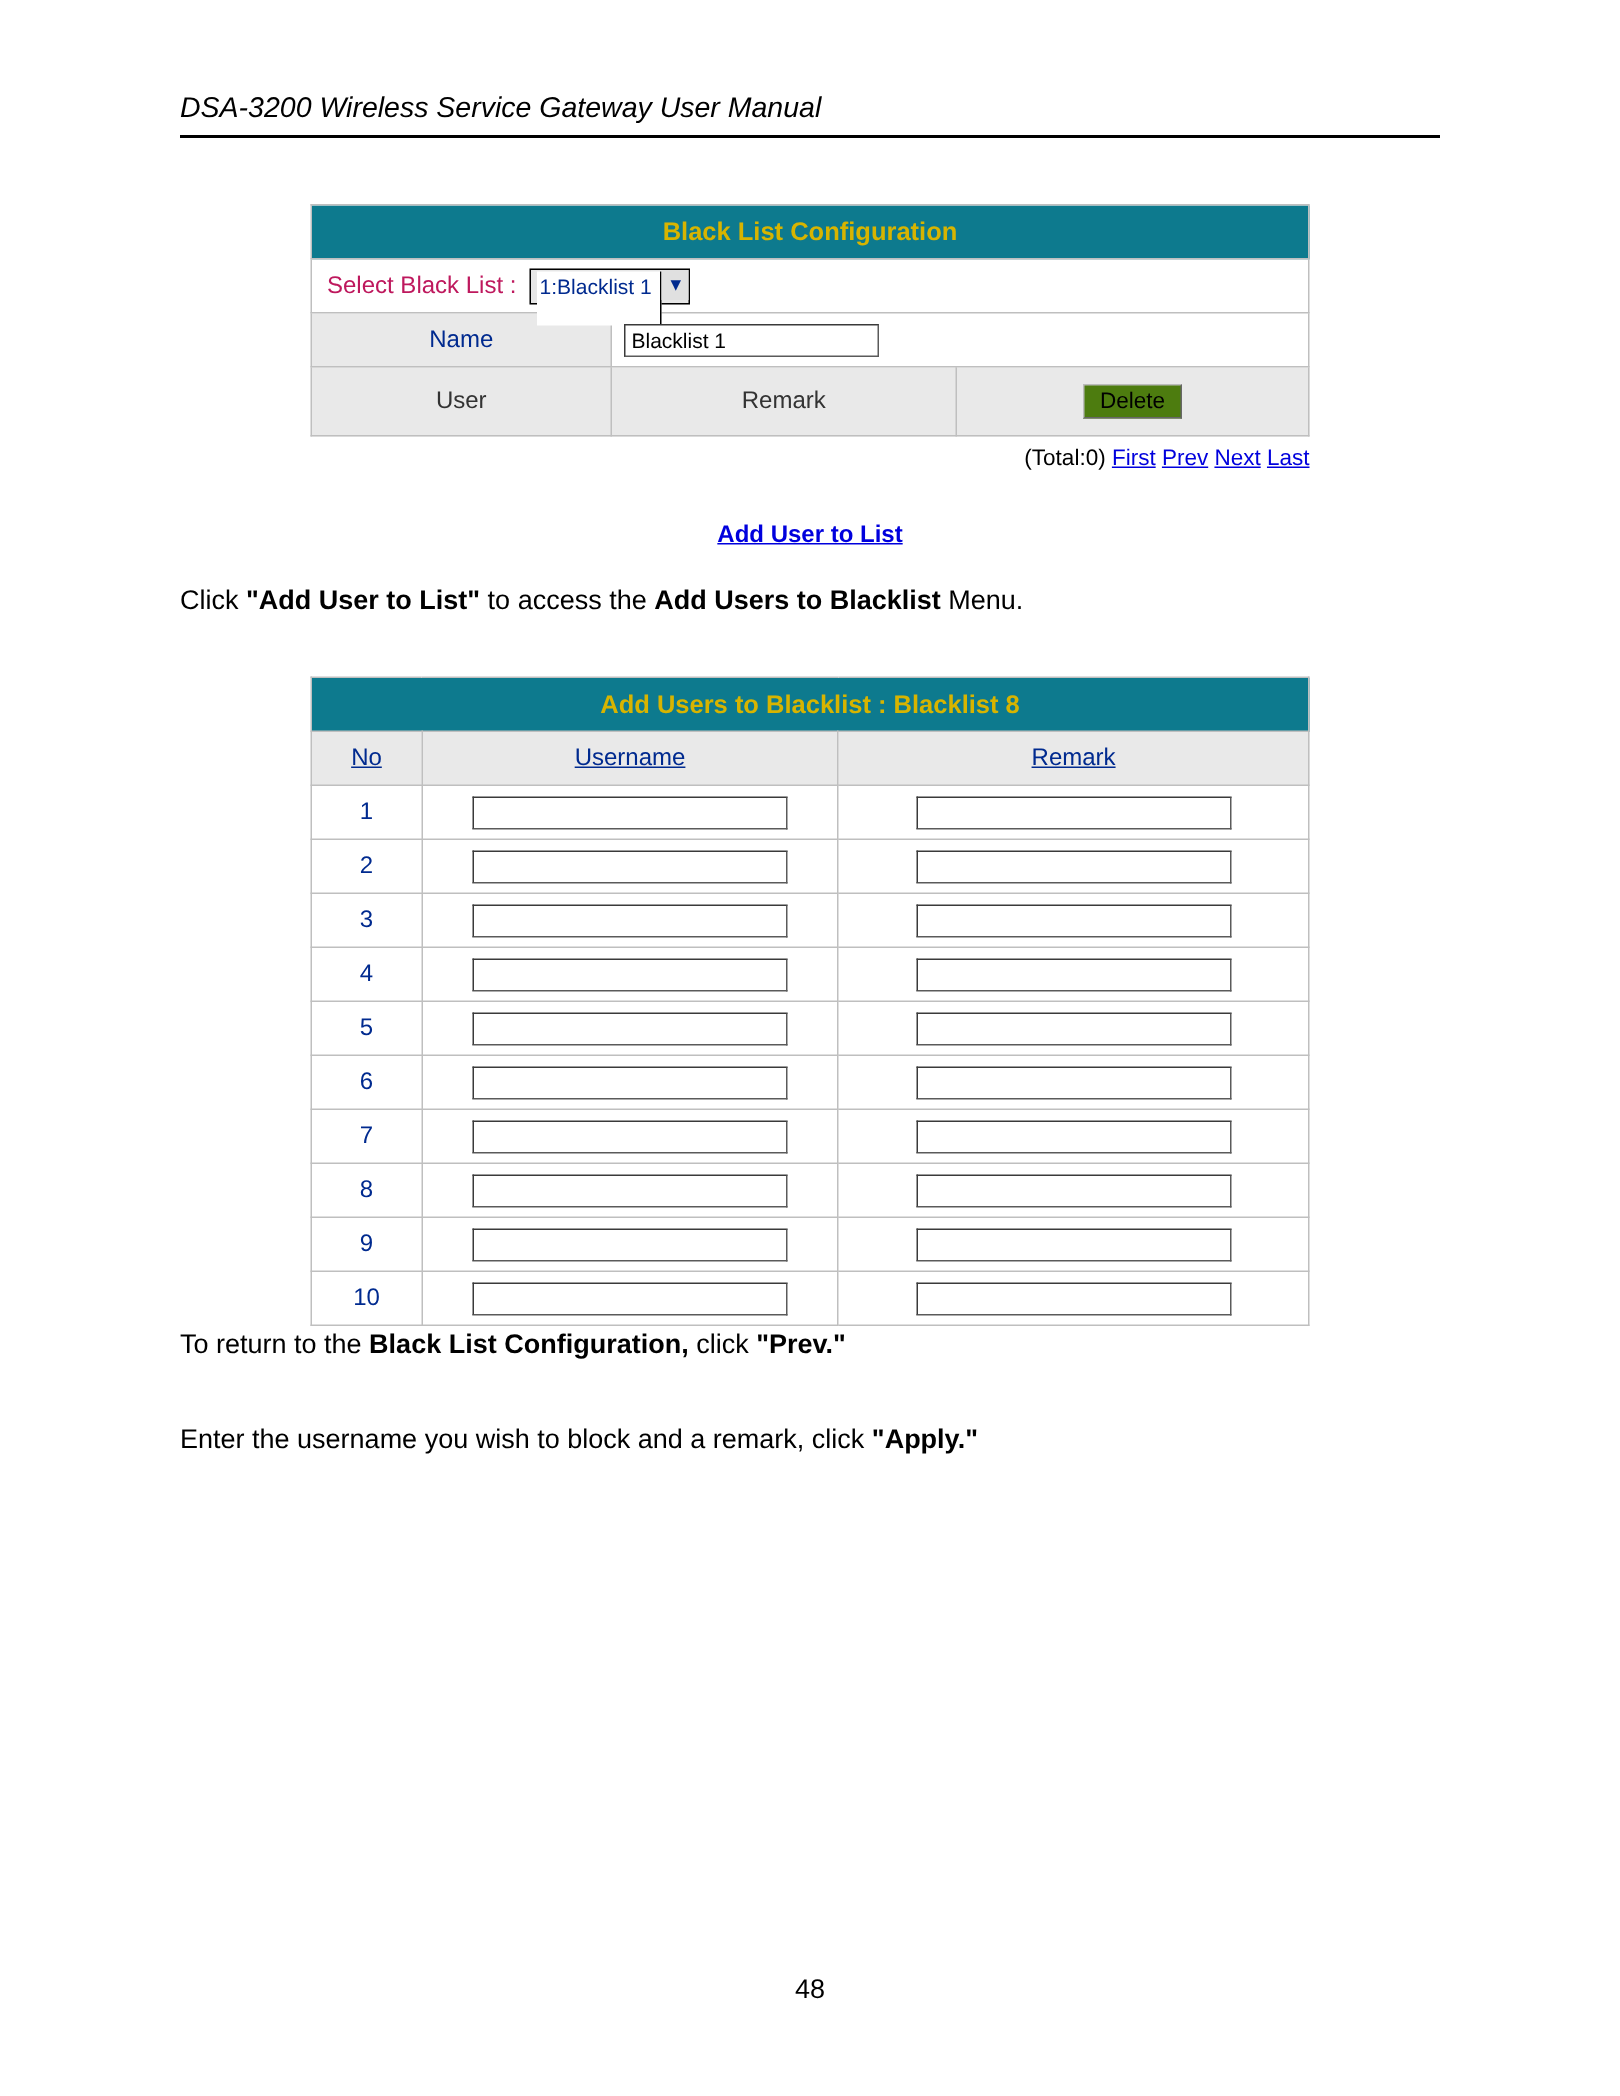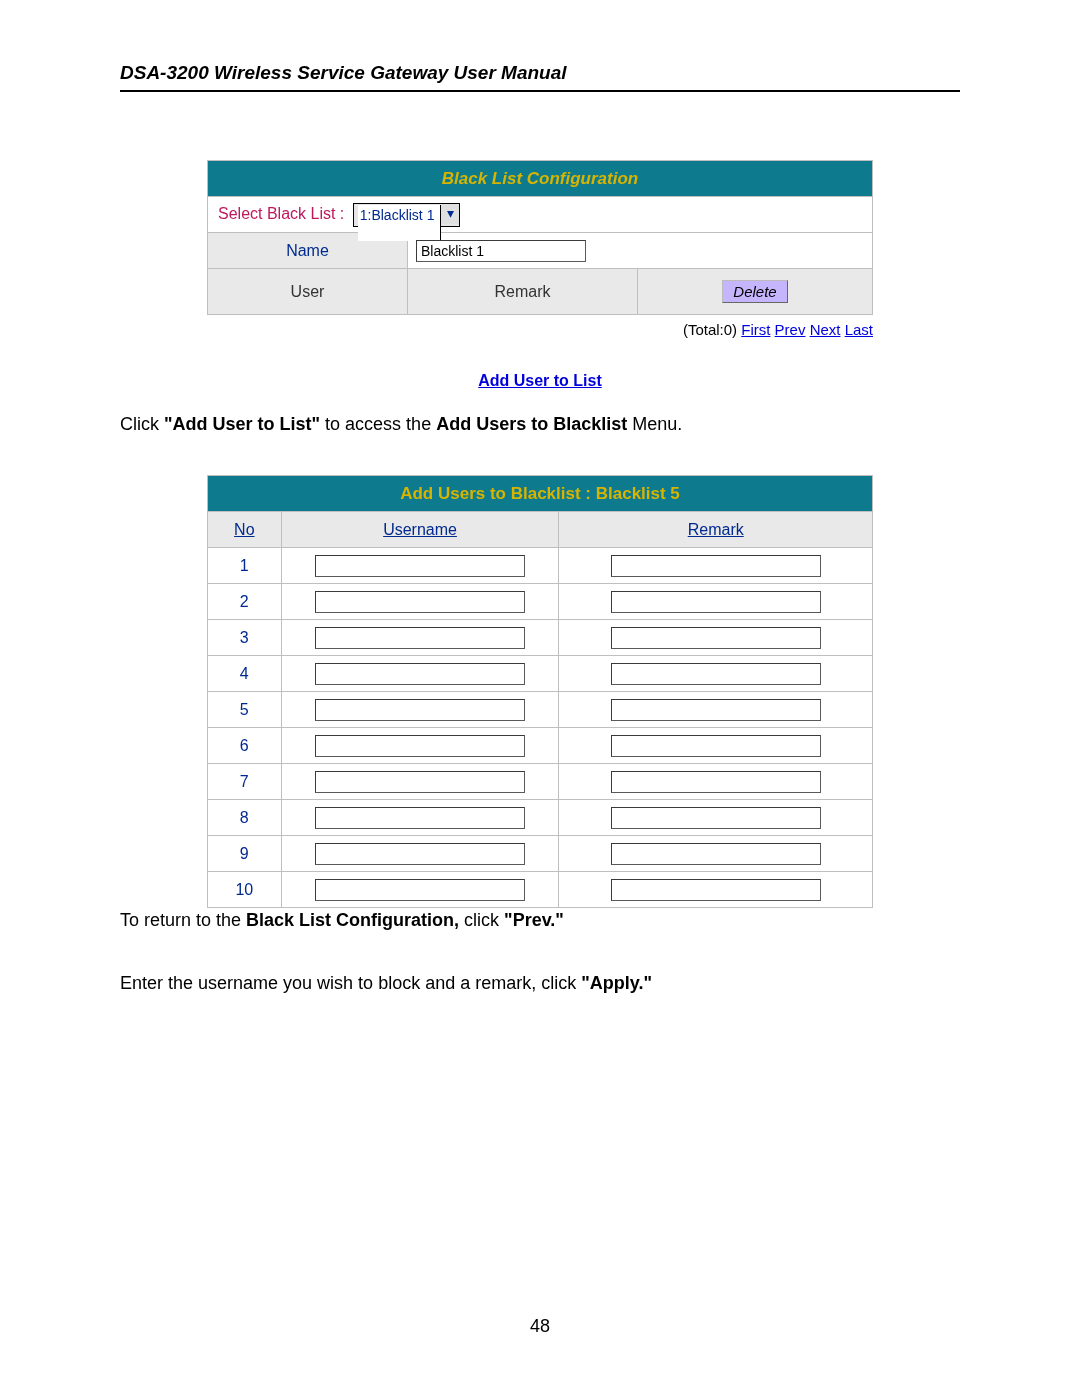--- a/index.html
+++ b/index.html
@@ -11,25 +11,25 @@
   }
   .page {
     width: 1080px;
     min-height: 1397px;
     box-sizing: border-box;
     padding: 62px 120px 40px 120px;
     position: relative;
   }
   .doc-title {
     font-style: italic;
-    font-weight: bold;
+    font-weight: normal;
     font-size: 19px;
     border-bottom: 2px solid #000;
     padding-bottom: 6px;
-    margin-bottom: 68px;
+    margin-bottom: 44px;
   }
   
   .config-table {
     width: 666px;
     margin: 0 auto;
     border-collapse: collapse;
     border: 1px solid #bfbfbf;
     font-size: 16px;
   }
   .config-table td, .config-table th {
@@ -39,21 +39,20 @@
     box-sizing: border-box;
     vertical-align: middle;
   }
   .config-header {
     background: #0d7a8e;
     color: #d7b400;
     text-align: center;
     font-weight: bold;
     height: 36px;
     font-size: 17px;
-    font-style: italic;
   }
   .select-row {
     background: #fff;
     text-align: left;
     color: #002a8f;
   }
   .select-row span.lbl {
     color: #be185d;
   }
   .select-ctl {
@@ -104,26 +103,25 @@
     box-sizing: border-box;
   }
   .usr-row td {
     background: #e9e9e9;
     text-align: center;
     color: #333;
     height: 46px;
   }
   .del-btn {
     border: 1px outset #bbb;
-    background: #c4b5fd;
+    background: #4d7c0f;
     padding: 2px 10px;
     font-size: 15px;
     color: #000;
     cursor: pointer;
-    font-style: italic;
   }
   .pager {
     width: 666px;
     margin: 6px auto 0 auto;
     text-align: right;
     font-size: 15px;
     color: #000;
   }
   .pager a {
     color: #0000dd;
@@ -241,21 +239,21 @@
     <a href="#">Add User to List</a>
   </div>
 
   <div class="body-text">
     <span>Click </span><strong>"Add User to List"</strong><span> to access the </span><strong>Add Users to Blacklist</strong><span> Menu.</span>
   </div>
 
   <table class="add-table">
     <tbody>
         <tr>
-      <td colspan="3" class="add-header">Add Users to Blacklist : Blacklist 5</td>
+      <td colspan="3" class="add-header">Add Users to Blacklist : Blacklist 8</td>
     </tr>
     <tr>
       <td class="add-colhead" style="width:70px;">No</td>
       <td class="add-colhead" style="width:264px;">Username</td>
       <td class="add-colhead" style="width:298px;">Remark</td>
     </tr>
     </tbody>
       <tbody id="add-rows-body">
         <tr class="add-row">
           <td class="no-cell">1</td>

